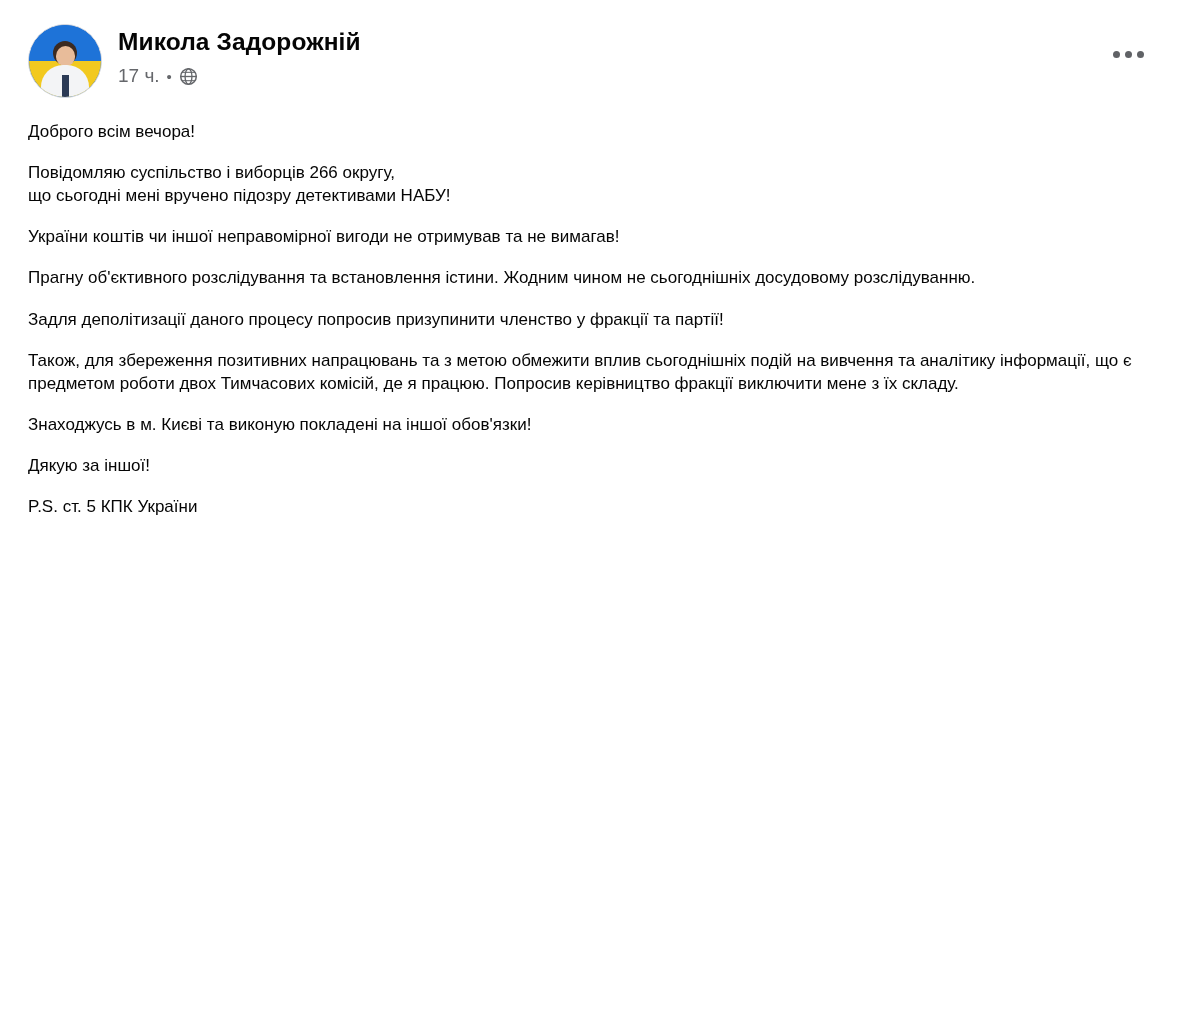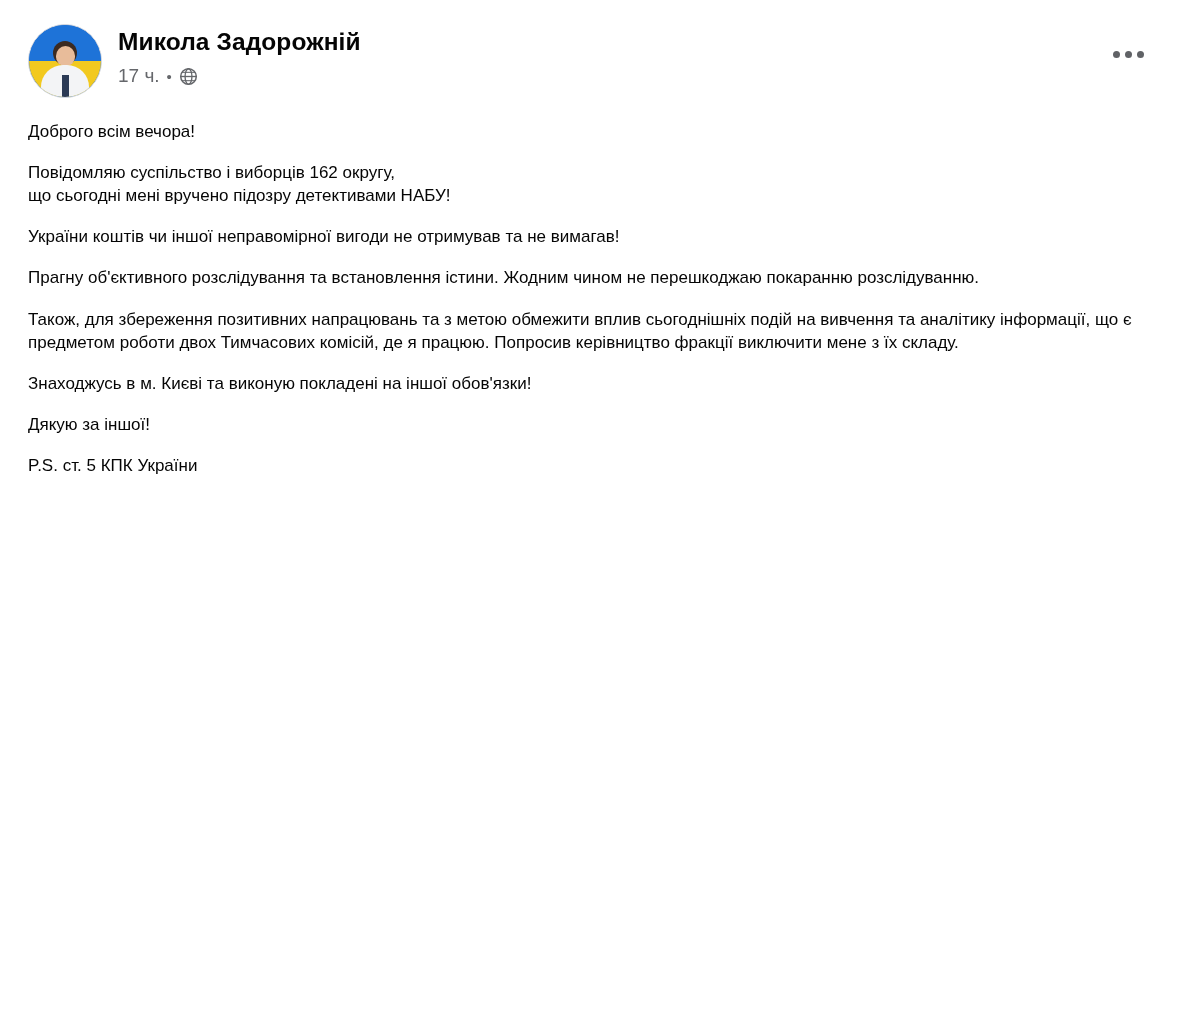--- a/index.html
+++ b/index.html
@@ -198,23 +198,24 @@
 
     <div class="more-button">
       <span class="dot"></span>
       <span class="dot"></span>
       <span class="dot"></span>
     </div>
   </div>
 
   <div class="post-body">
     <p>Доброго всім вечора!</p>
-    <p>Повідомляю суспільство і виборців 162 округу,
+    <p>Повідомляю суспільство і виборців 266 округу,
 що сьогодні мені вручено підозру детективами НАБУ!</p>
     <p>України коштів чи іншої неправомірної вигоди не отримував та не вимагав!</p>
-    <p>Прагну об'єктивного розслідування та встановлення істини. Жодним чином не перешкоджаю покаранню розслідуванню.</p>
+    <p>Прагну об'єктивного розслідування та встановлення істини. Жодним чином не сьогоднішніх досудовому розслідуванню.</p>
+    <p>Задля деполітизації даного процесу попросив призупинити членство у фракції та партії!</p>
     <p>Також, для збереження позитивних напрацювань та з метою обмежити вплив сьогоднішніх подій на вивчення та аналітику інформації, що є предметом роботи двох Тимчасових комісій, де я працюю. Попросив керівництво фракції виключити мене з їх складу.</p>
     <p>Знаходжусь в м. Києві та виконую покладені на іншої обов'язки!</p>
     <p>Дякую за іншої!</p>
     <p>P.S. ст. 5 КПК України</p>
   </div>
 
 </div>
 
 </body></html>

